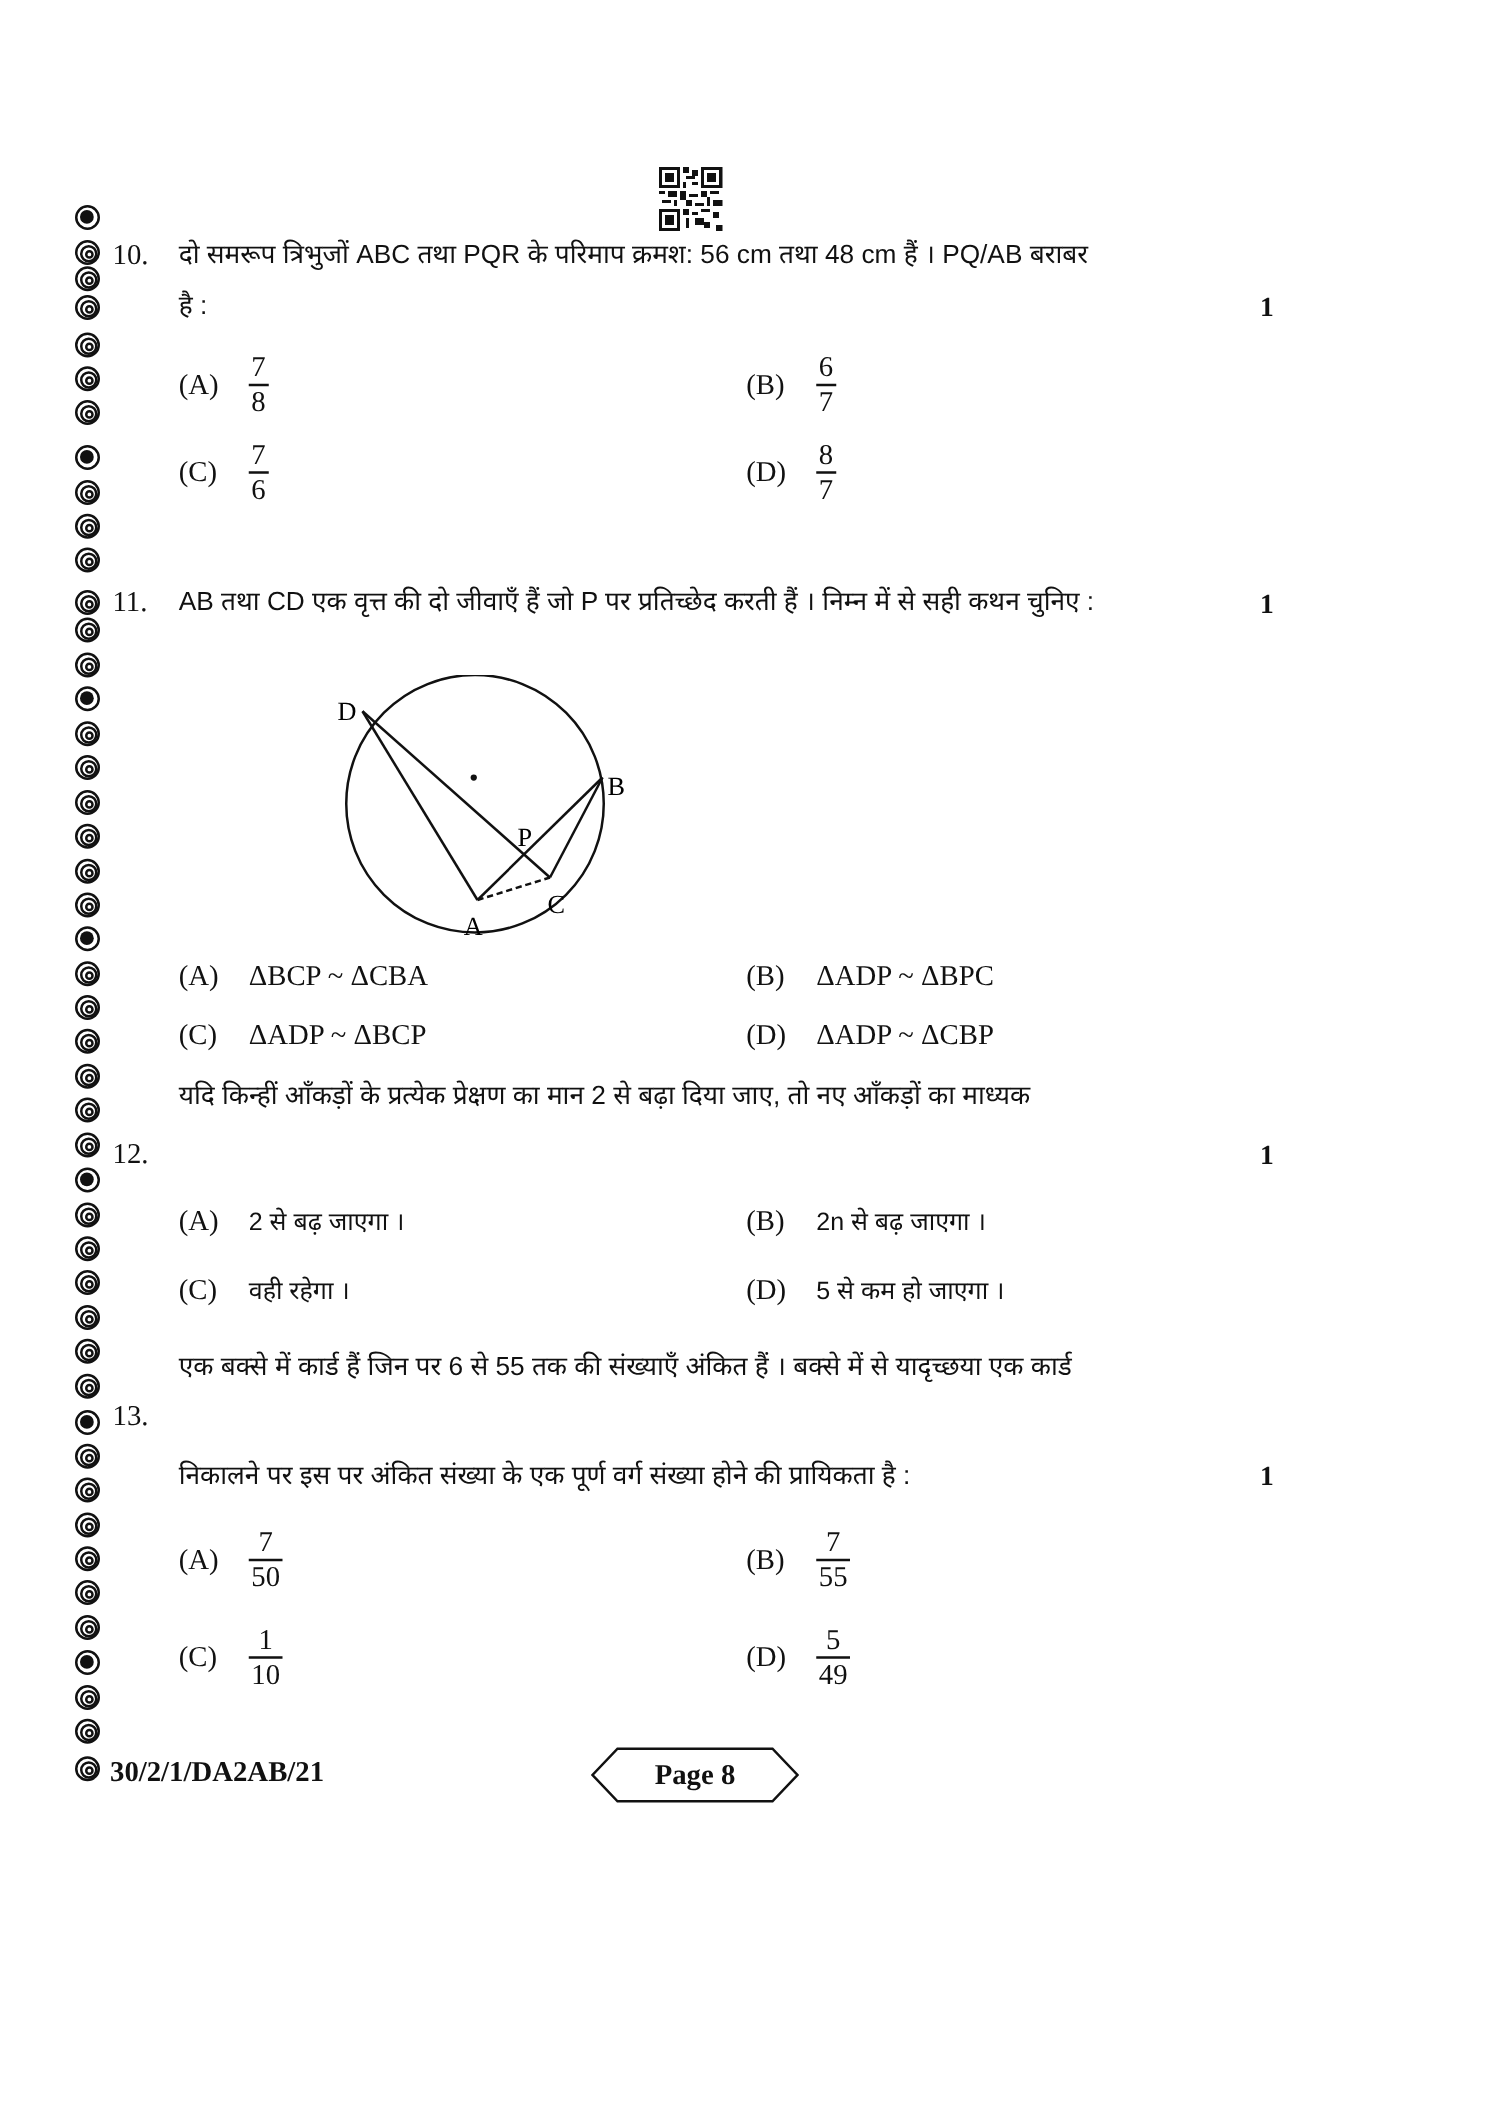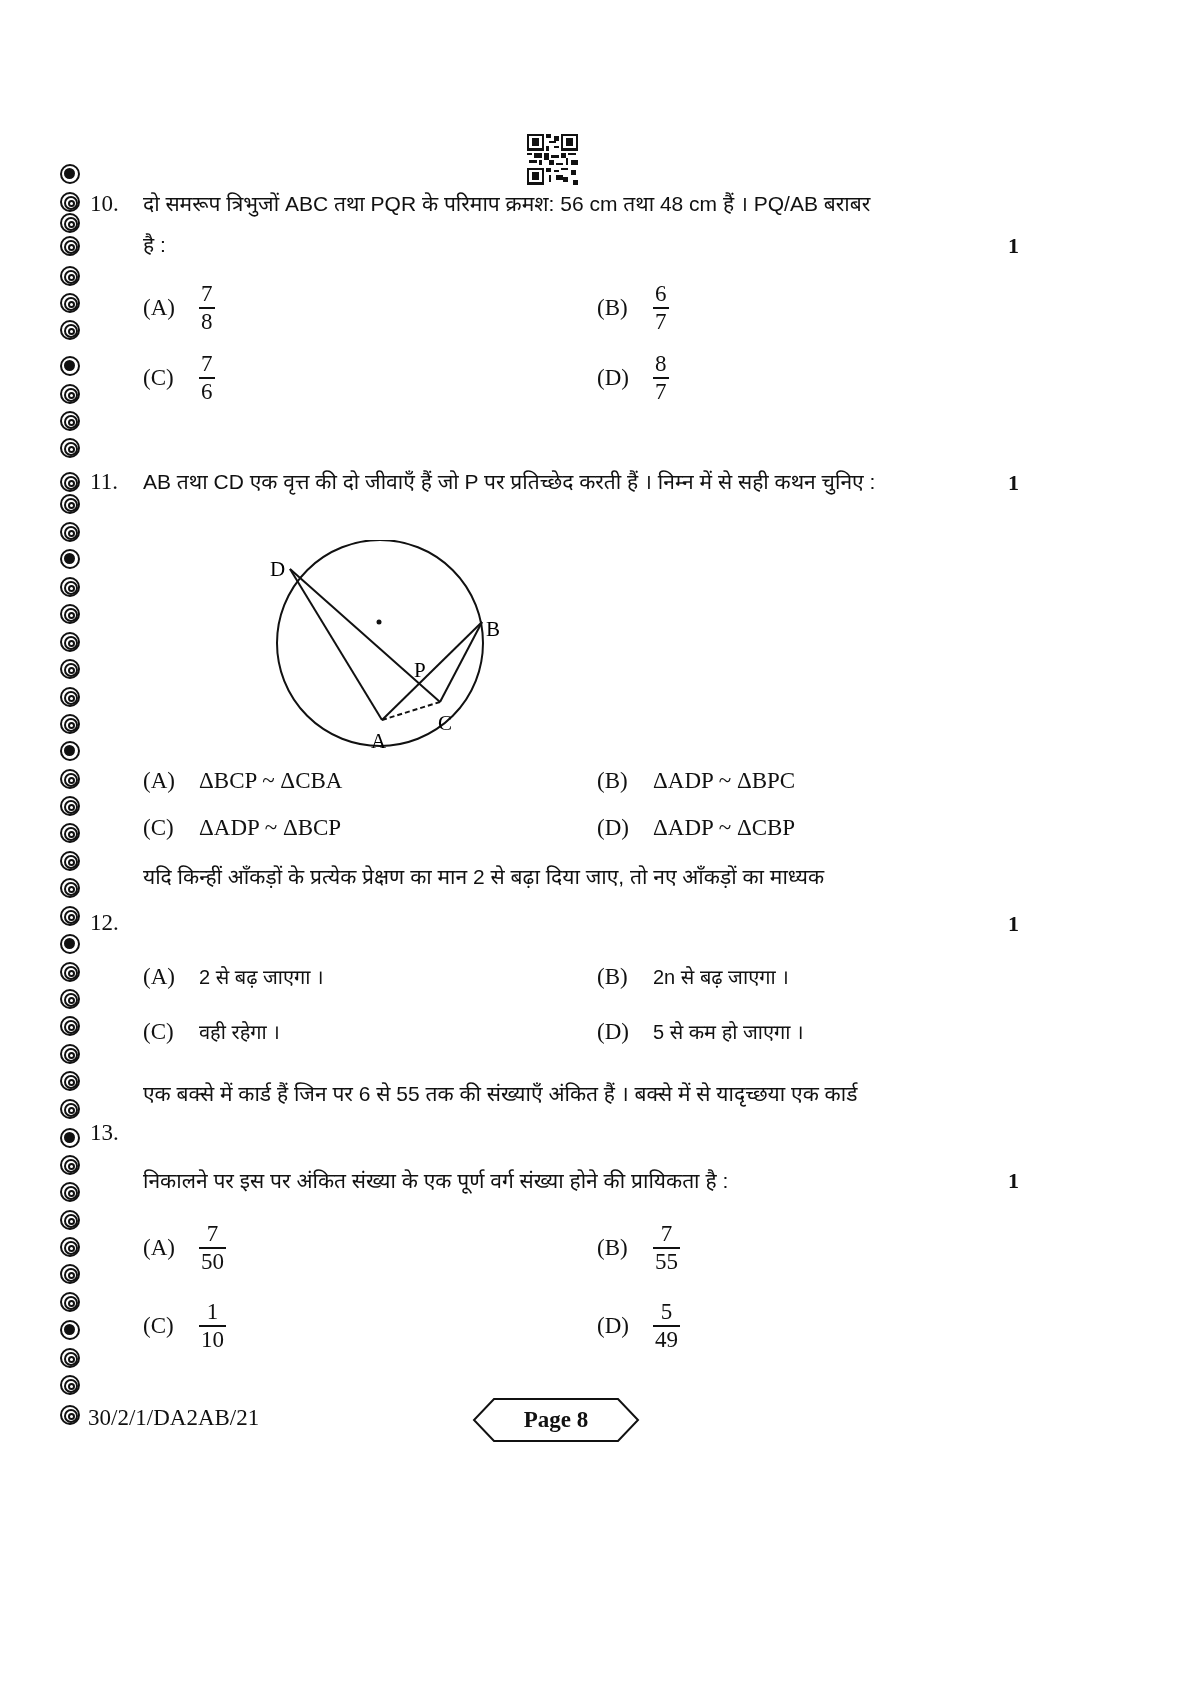--- a/index.html
+++ b/index.html
@@ -18,21 +18,21 @@
   .qnum { position:absolute; left:90px; font-size:23px; font-family:"Liberation Serif", serif; }
   .qtext { position:absolute; left:143px; font-size:21px; line-height:1.2; white-space:nowrap; }
   .marks { position:absolute; left:1008px; font-size:22px; font-weight:bold; font-family:"Liberation Serif", serif; }
   .opt { position:absolute; display:flex; align-items:center; font-size:23px; font-family:"Liberation Serif", serif; }
   .opt .lbl { width:56px; }
   .opt .val { font-size:23px; }
   .opt .val.hindi { font-size:20px; }
   .frac { display:inline-flex; flex-direction:column; align-items:center; font-size:23px; line-height:1.05; font-family:"Liberation Serif", serif; }
   .frac .num { padding:0 2px; }
   .frac .bar { width:100%; height:1.5px; background:#111; margin:1px 0; }
-  .footer-code { position:absolute; left:88px; top:1405px; font-size:23px; font-weight:normal; font-family:"Liberation Serif", serif; }
+  .footer-code { position:absolute; left:88px; top:1405px; font-size:23px; font-weight:bold; font-family:"Liberation Serif", serif; }
   .page-badge { position:absolute; left:472px; top:1397px; width:168px; height:46px;text-decoration:underline; }
   .page-badge span { position:absolute; left:0; right:0; top:10px; text-align:center; font-weight:bold; font-size:23px; font-family:"Liberation Serif", serif; }
   .qr { position:absolute; left:527px; top:133px; width:51px; height:52px; }
 </style>
 </head>
 <body>
 
 <svg class="qr" viewBox="0 0 21 21" shape-rendering="crispEdges">
   <rect x="0" y="0" width="21" height="21" fill="#fff"></rect>
   <g fill="#111">

